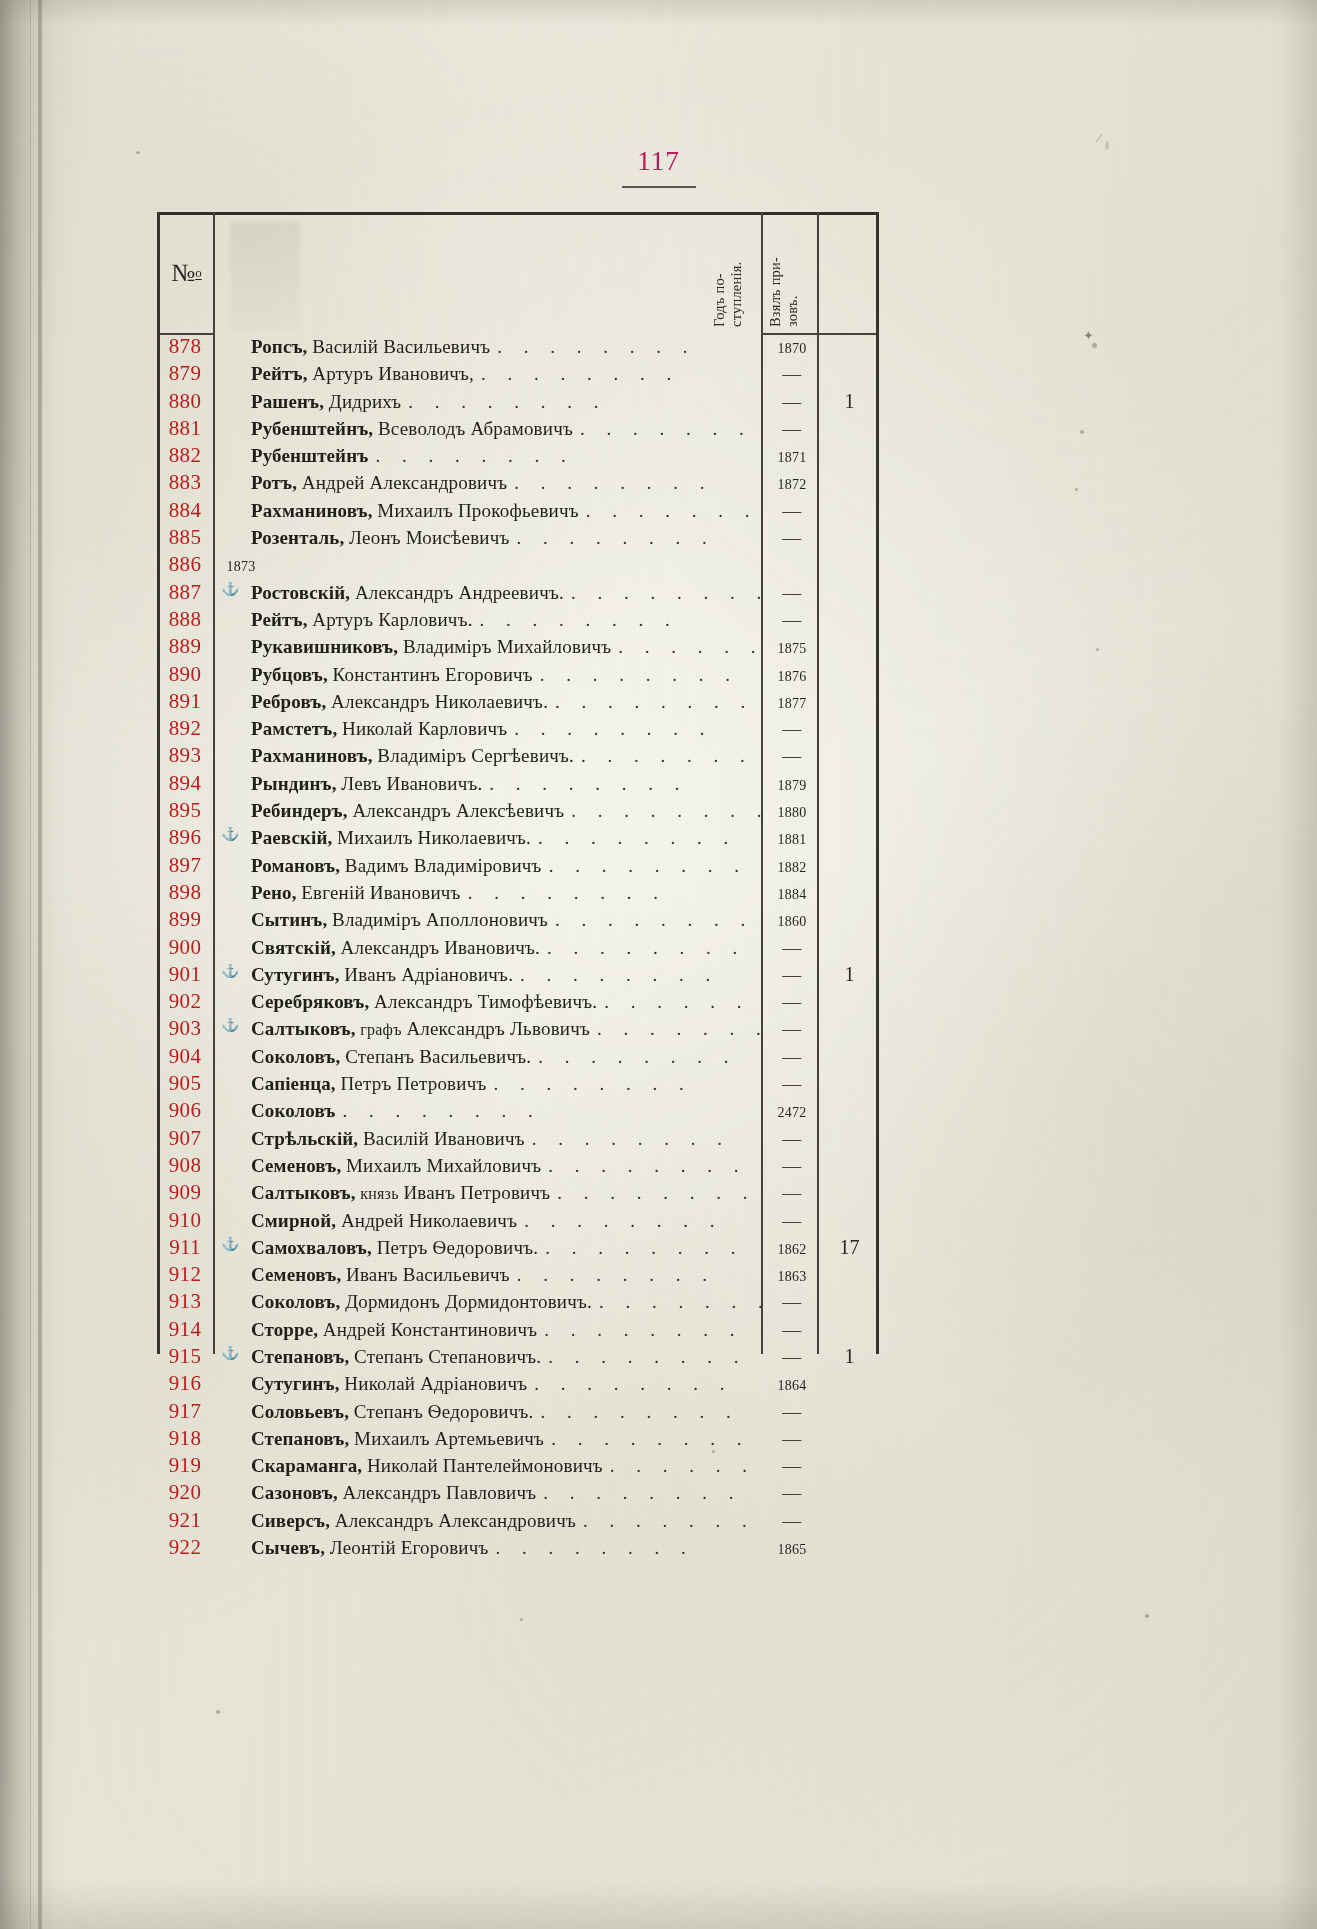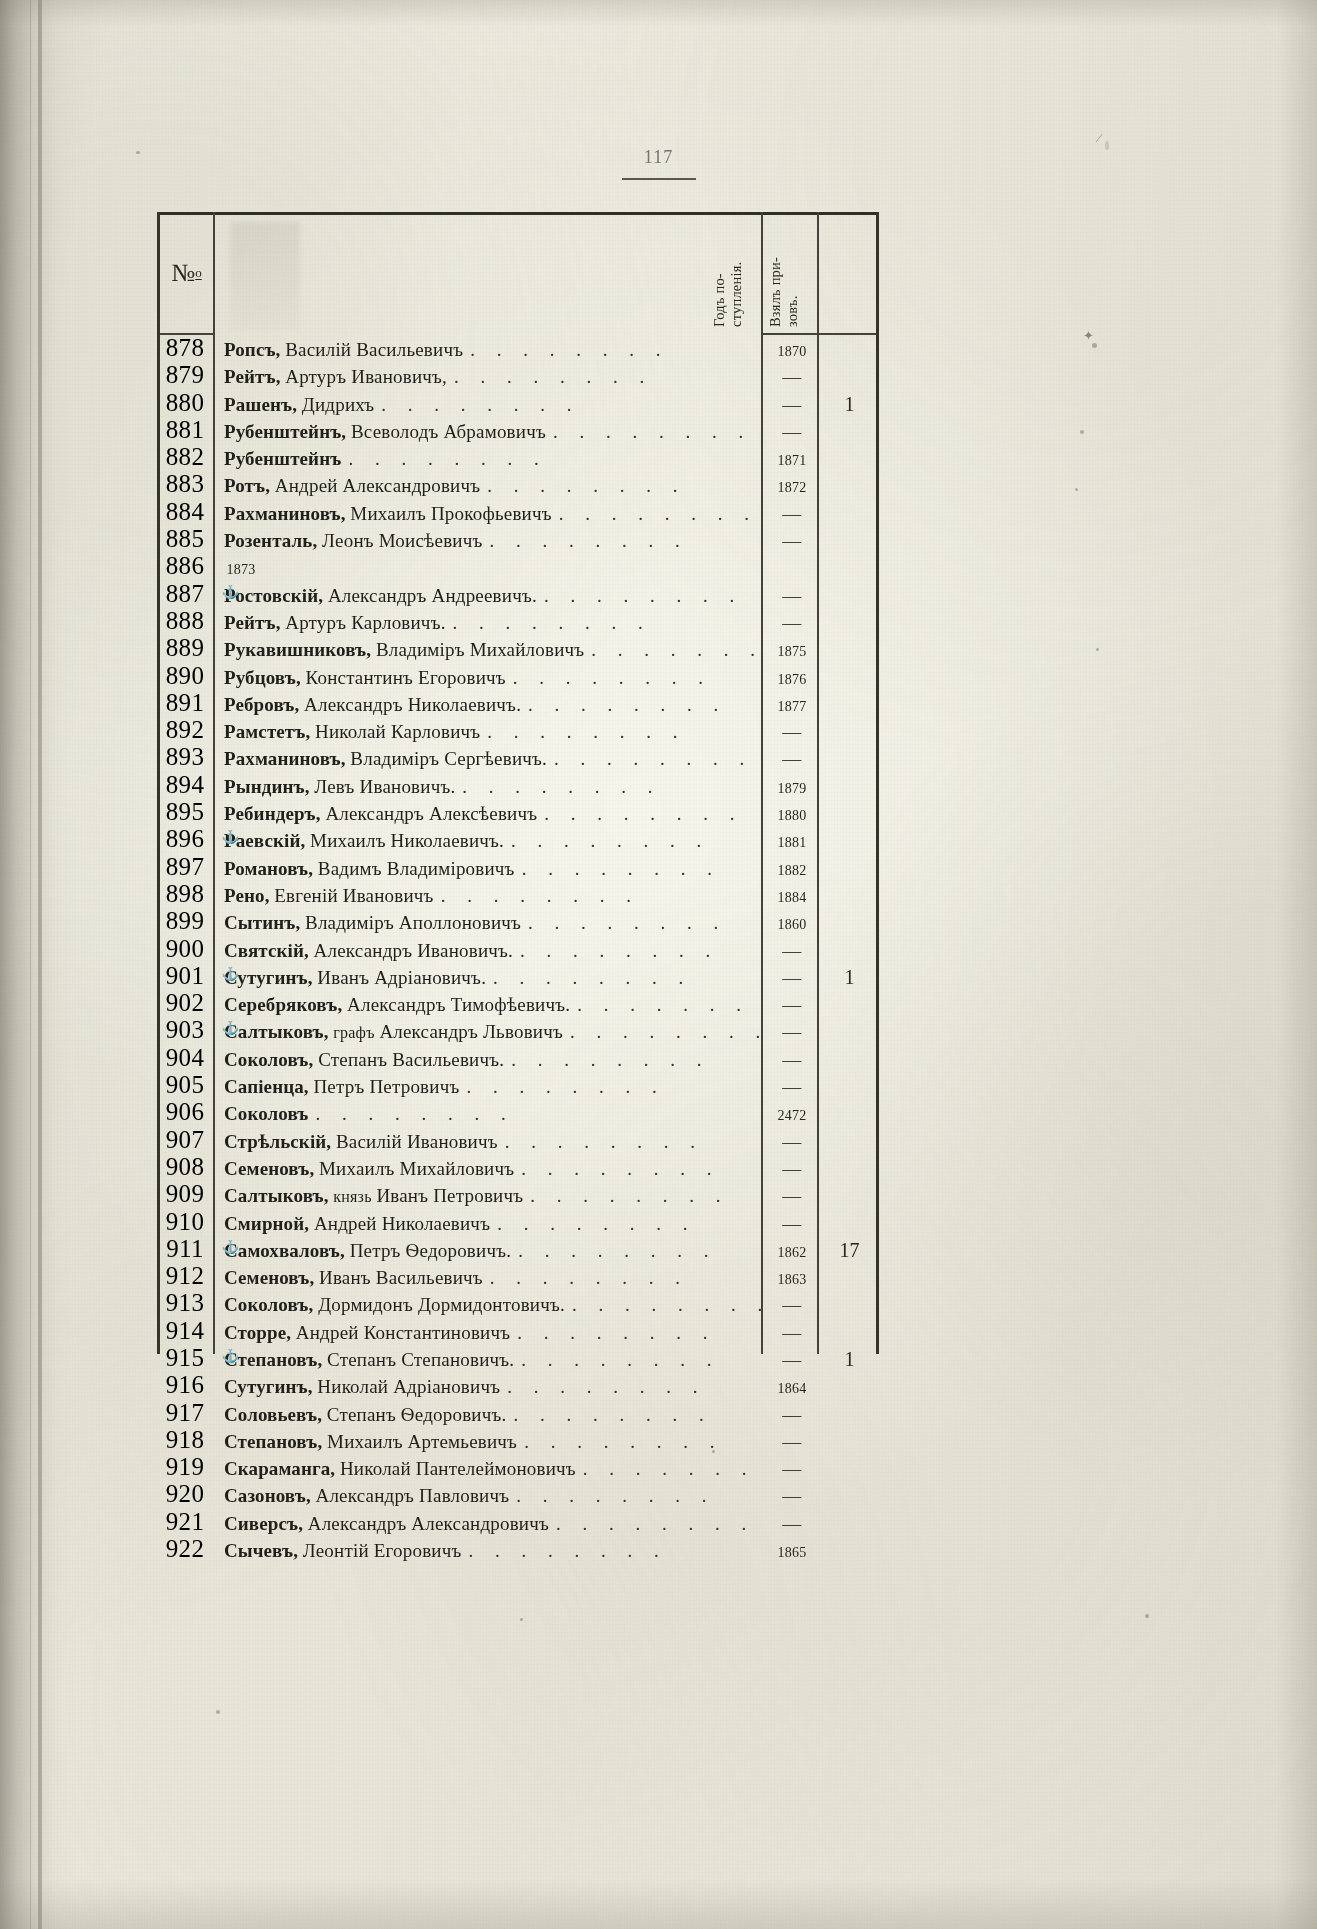--- a/index.html
+++ b/index.html
@@ -89,24 +89,24 @@
   
   .folio {
     position: absolute;
     left: 0; right: 0;
     top: 148px;
     text-align: center;
     color: #2b2a24;
   }
   .folio-num {
     display: inline-block;
-    font-size: 18px;
+    font-size: 27px;
     letter-spacing: 1px;
     line-height: 1;
-    color: #737373;
+    color: #be185d;
     text-align: right;
   }
   .folio-rule {
     width: 74px;
     height: 2px;
     margin: 11px auto 0;
     background: #3a382e;
     opacity: 0.82;
   }
 
@@ -218,28 +218,28 @@
   .row {
     position: relative;
     height: 27.3px;
     display: flex;
     align-items: baseline;
   }
   .c-num {
     width: 56px;
     flex: 0 0 56px;
     text-align: center;
-    font-size: 25px;
-    color: #000000;
+    font-size: 21px;
+    color: #b91c1c;
     letter-spacing: 0.3px;
   }
   .c-name {
     flex: 1 1 auto;
     position: relative;
-    padding-left: 11px;
+    padding-left: 38px;
     padding-right: 8px;
     font-size: 19px;
     color: #201f1a;
     white-space: nowrap;
     overflow: hidden;
   }
   .anchor {
     position: absolute;
     left: 8px;
     top: -1px;

